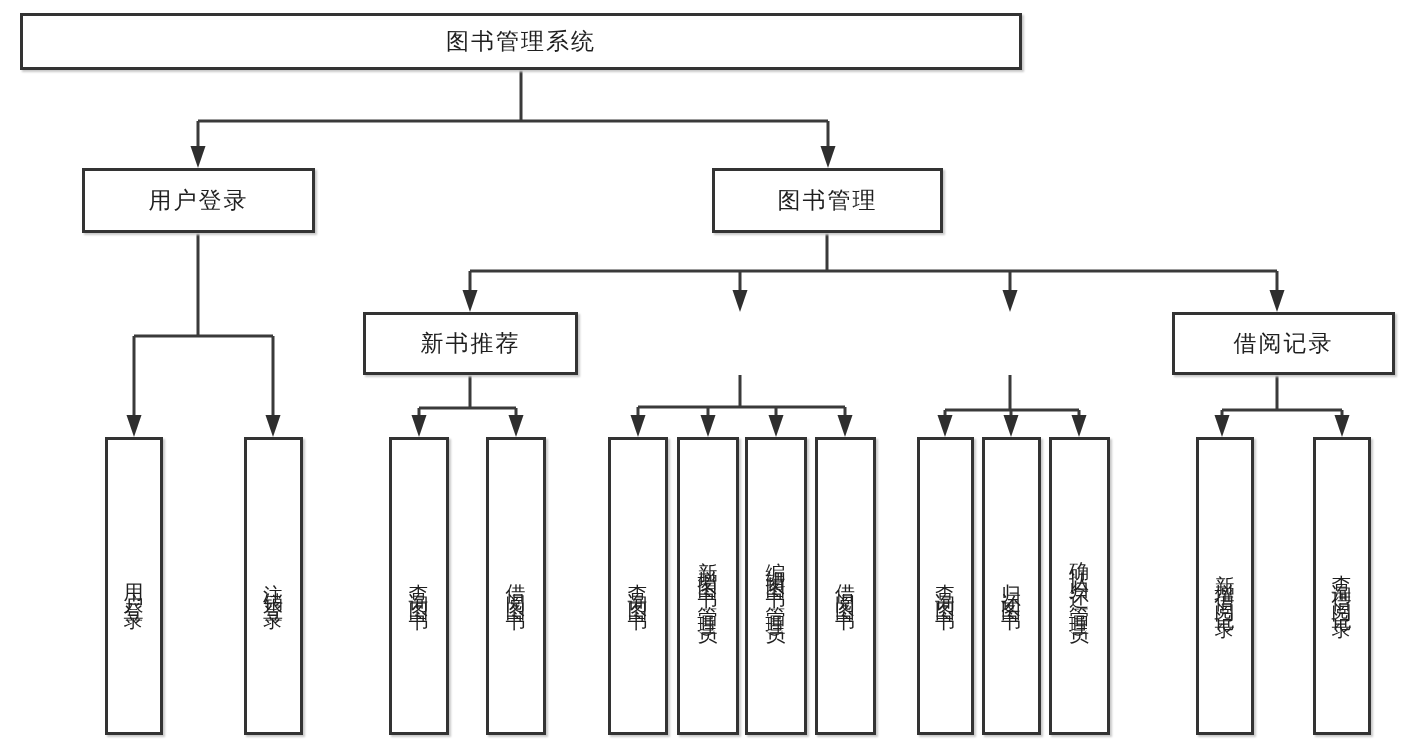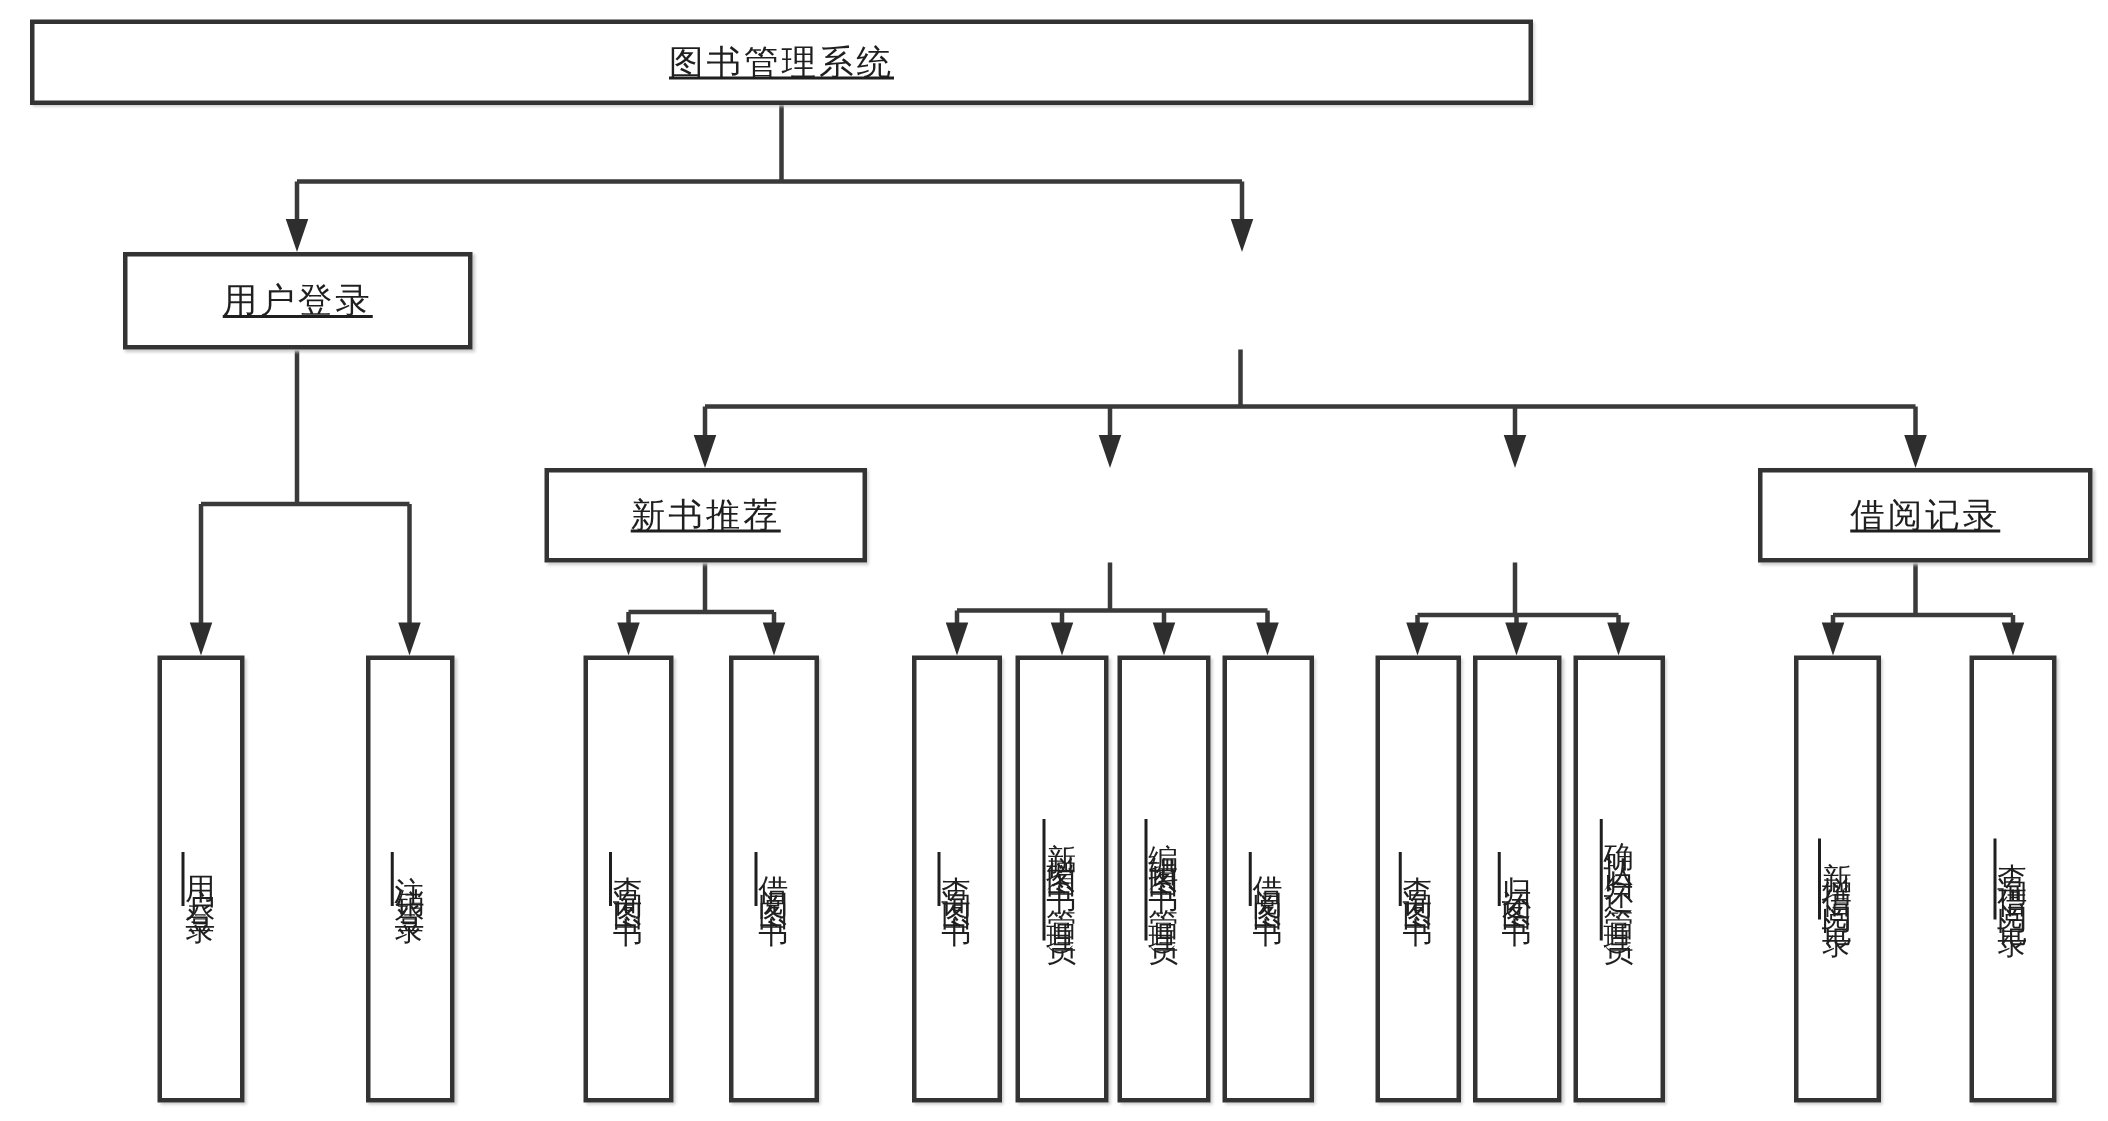--- a/index.html
+++ b/index.html
@@ -16,21 +16,20 @@
     position: absolute;
     box-sizing: border-box;
     background: #ffffff;
     border: 3px solid #333333;
     box-shadow: 1.5px 1.5px 2px #c9c9c9;
     display: flex;
     align-items: center;
     justify-content: center;
     color: #1f1f1f;
     text-align: center;
-    text-decoration: underline;
   }
   .hbox { font-size: 23px; letter-spacing: 2px; }
   .vbox {
     writing-mode: vertical-rl;
     font-size: 20px;
     letter-spacing: 9px;
     line-height: 1;
   }
   .watermark {
     position: absolute;
@@ -84,20 +83,21 @@
       <path d="M1011,437 L1003.5,415 L1018.5,415 Z"></path>
       <path d="M1079,437 L1071.5,415 L1086.5,415 Z"></path>
       <path d="M1222,437 L1214.5,415 L1229.5,415 Z"></path>
       <path d="M1342,437 L1334.5,415 L1349.5,415 Z"></path>
     </g>
   </svg>
 
   <div class="box hbox" style="left:20px; top:13px; width:1002px; height:57px;">图书管理系统</div>
 
   <div class="box hbox" style="left:82px; top:168px; width:233px; height:65px;">用户登录</div>
+  <div class="box hbox" style="left:712px; top:168px; width:231px; height:65px;">图书管理</div>
 
   <div class="box hbox" style="left:363px; top:312px; width:215px; height:63px;">新书推荐</div>
   <div class="box hbox" style="left:1172px; top:312px; width:223px; height:63px;">借阅记录</div>
 
   <div class="box vbox" style="left:105px; top:437px; width:58px; height:298px;">用户登录</div>
   <div class="box vbox" style="left:244px; top:437px; width:59px; height:298px;">注销登录</div>
 
   <div class="box vbox" style="left:389px; top:437px; width:60px; height:298px;">查询图书</div>
   <div class="box vbox" style="left:486px; top:437px; width:60px; height:298px;">借阅图书</div>
 

